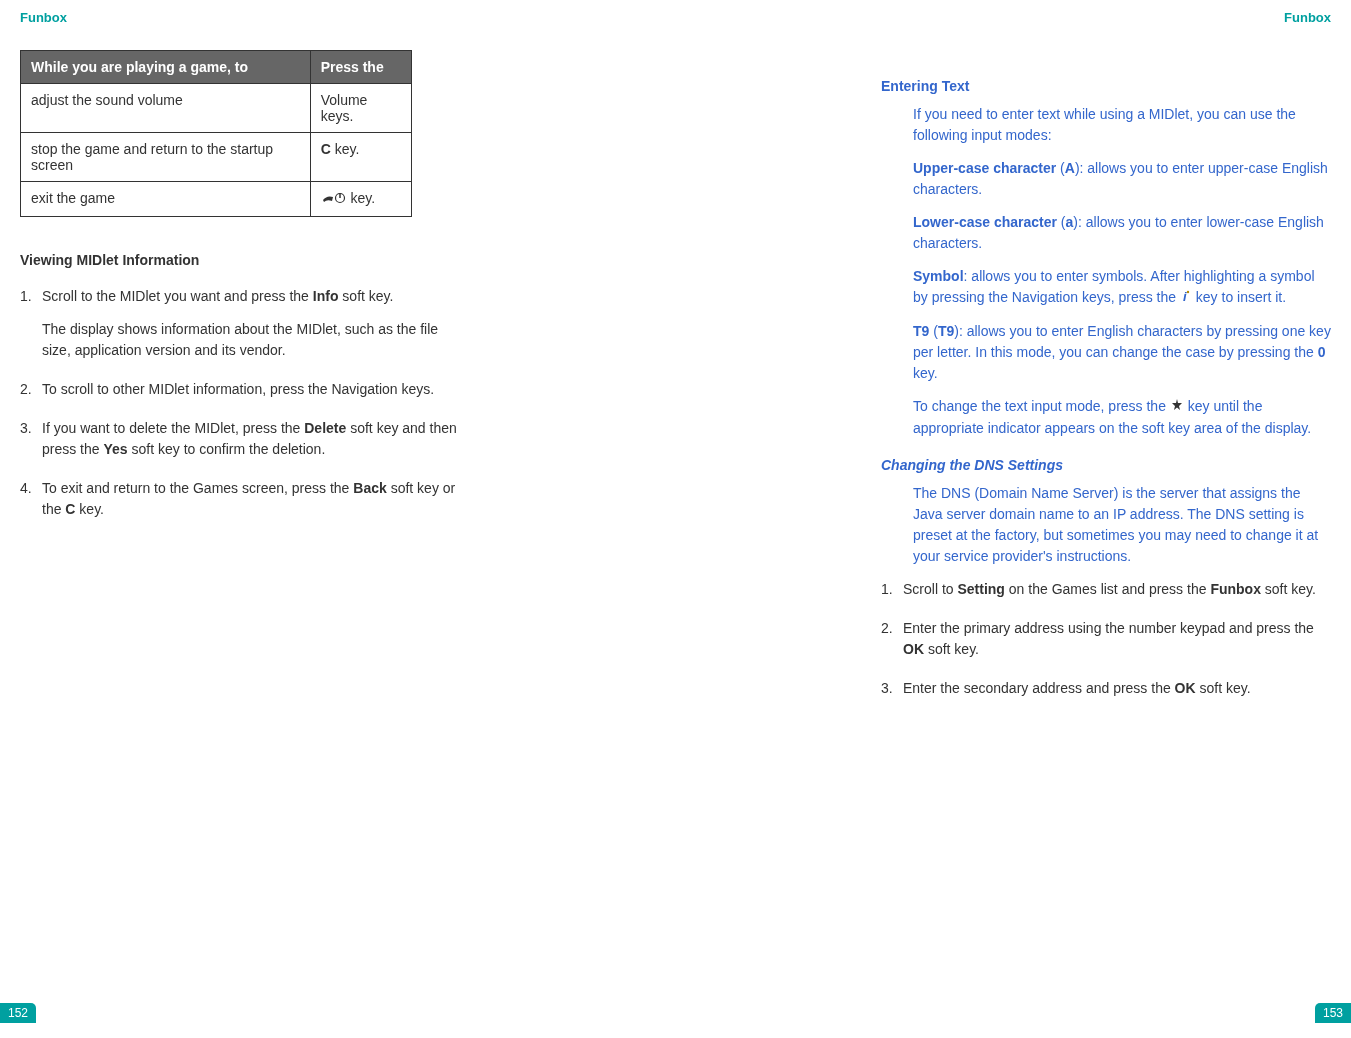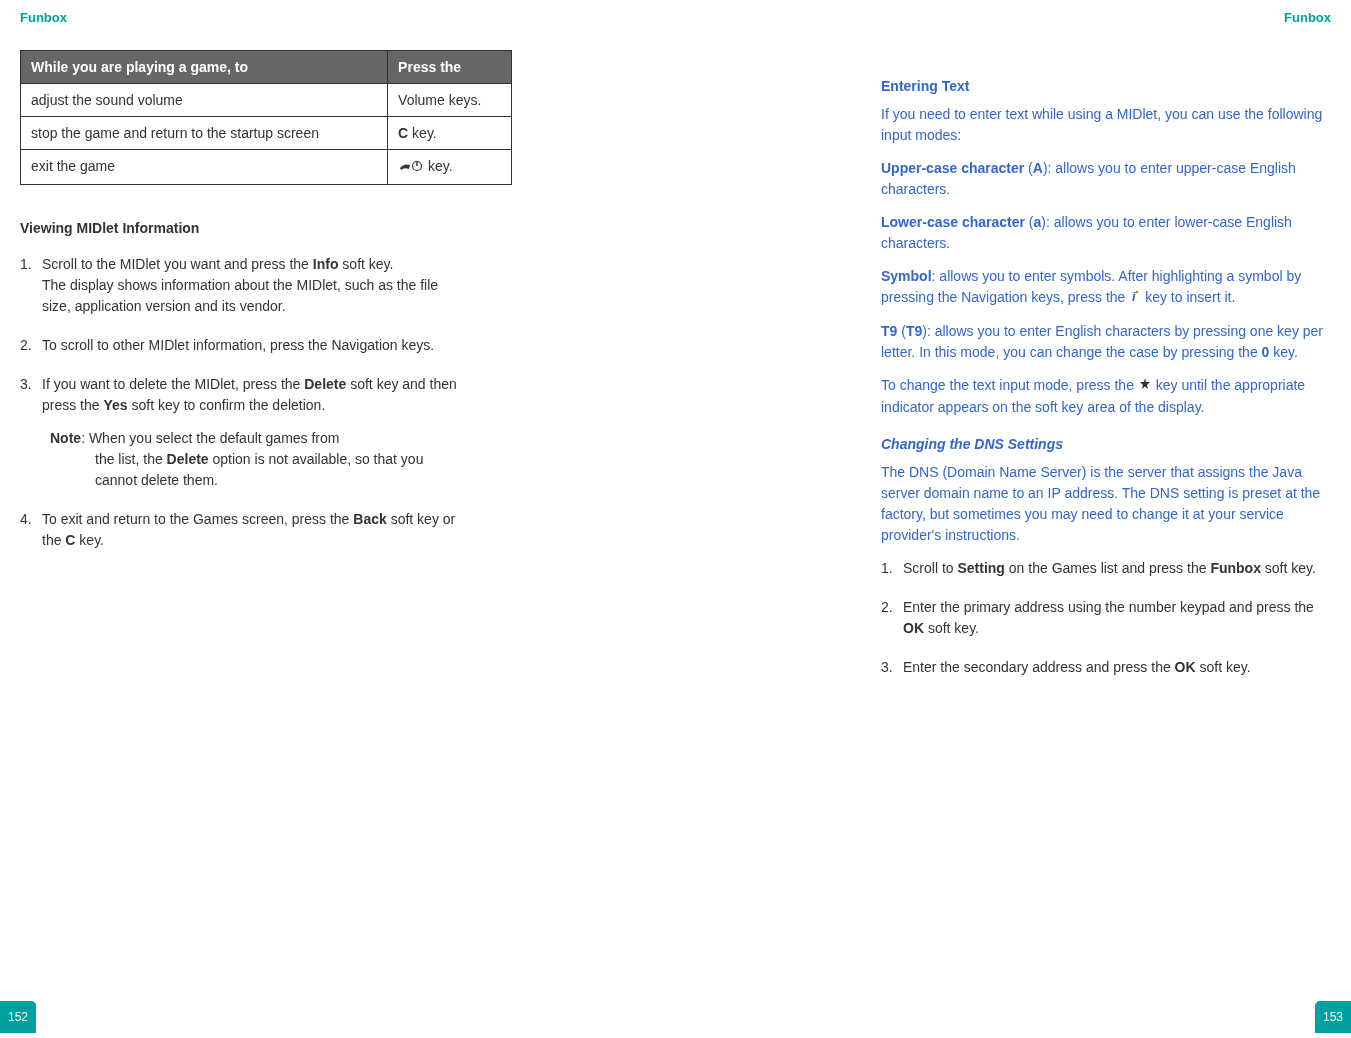--- a/index.html
+++ b/index.html
@@ -36,37 +36,37 @@
       margin-bottom: 25px;
     }
     .page-left .header {
       text-align: left;
     }
     .page-right .header {
       text-align: right;
     }
     .page-number {
       position: absolute;
-      bottom: 5px;
+      bottom: 15px;
       color: #fff;
       background: #00a0a0;
-      padding: 9px 8px;
+      padding: 3px 8px;
       font-size: 12px;
     }
     .page-left .page-number {
       left: 0;
       border-radius: 0 5px 0 0;
     }
     .page-right .page-number {
       right: 0;
       border-radius: 5px 0 0 0;
     }
     table {
       border-collapse: collapse;
-      width: 492px;
+      width: 392px;
       margin-bottom: 35px;
     }
     th, td {
       border: 1px solid #333;
       padding: 8px 10px;
       text-align: left;
       vertical-align: top;
       font-size: 14px;
     }
     th {
@@ -101,20 +101,21 @@
       padding-left: 22px;
       position: relative;
       line-height: 1.5;
     }
     ol li::before {
       content: counter(item) ".";
       position: absolute;
       left: 0;
     }
     .sub-para {
+      margin-top: 12px;
     }
     .note {
       padding-left: 8px;
       margin-top: 12px;
       line-height: 1.5;
     }
     .note-label {
       font-weight: bold;
     }
     .note-continuation {
@@ -130,20 +131,21 @@
     .icon {
       display: inline-block;
       vertical-align: middle;
     }
     .right-content {
       max-width: 450px;
       margin-left: auto;
     }
     .right-content p {
       color: #3366cc;
+      margin-left: 32px;
     }
     .right-content ol li {
       color: #333;
     }
   </style>
 </head>
 <body>
 
 <div class="page page-left">
   <div class="header">Funbox</div>
@@ -182,24 +184,20 @@
     <div class="section-title">Viewing MIDlet Information</div>
 
     <ol>
       <li>
         <span>Scroll to the MIDlet you want and press the </span><span class="bold">Info</span><span> soft key.</span>
         <div class="sub-para">The display shows information about the MIDlet, such as the file size, application version and its vendor.</div>
       </li>
       <li>To scroll to other MIDlet information, press the Navigation keys.</li>
       <li>
         <span>If you want to delete the MIDlet, press the </span><span class="bold">Delete</span><span> soft key and then press the </span><span class="bold">Yes</span><span> soft key to confirm the deletion.</span>
-        <div class="note">
-          <span class="note-label">Note</span><span>: When you select the default games from</span>
-          <div class="note-continuation"><span>the list, the </span><span class="bold">Delete</span><span> option is not available, so that you cannot delete them.</span></div>
-        </div>
       </li>
       <li>
         <span>To exit and return to the Games screen, press the </span><span class="bold">Back</span><span> soft key or the </span><span class="bold">C</span><span> key.</span>
       </li>
     </ol>
   </div>
   <div class="page-number">152</div>
 </div>
 
 <div class="page page-right">

